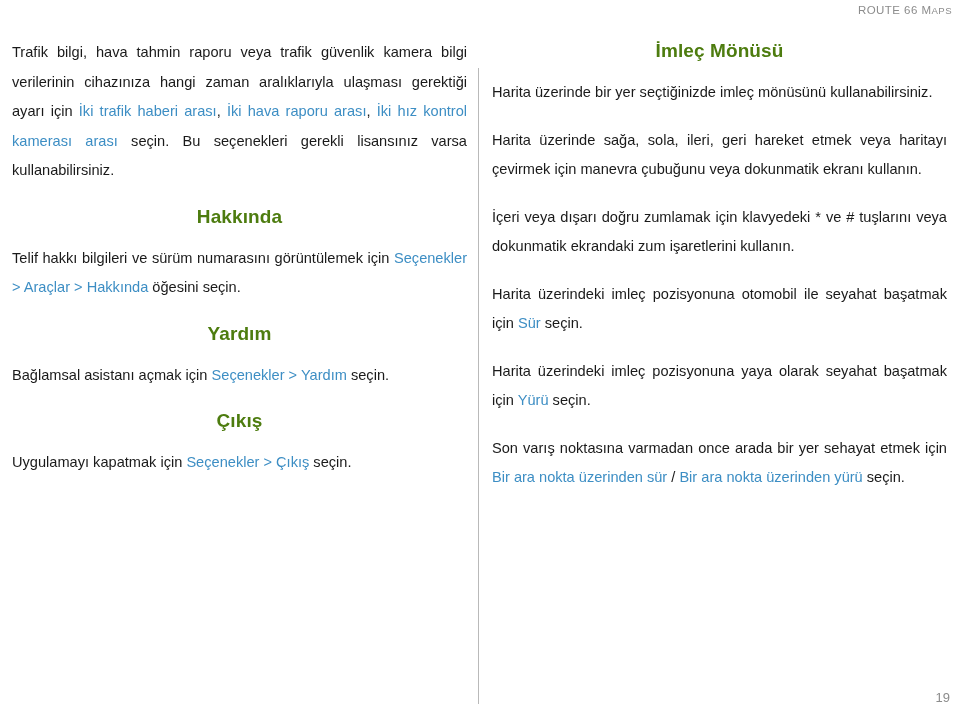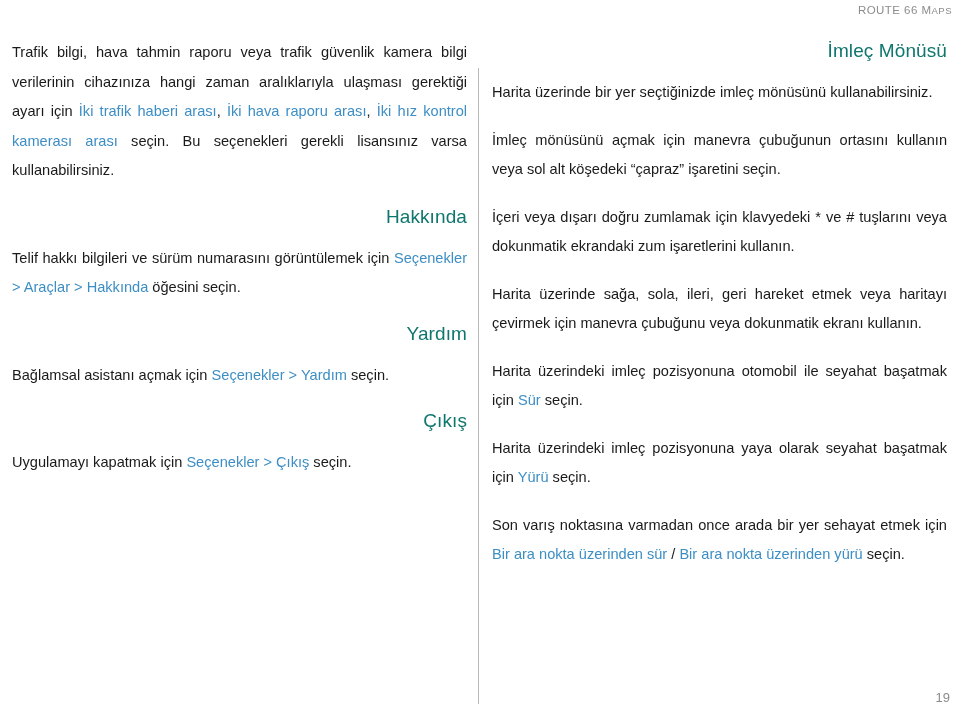--- a/index.html
+++ b/index.html
@@ -70,24 +70,24 @@
     font-size: 14.6px;
     line-height: 29.5px;
     text-align: justify;
     text-justify: inter-word;
     color: #1a1a1a;
   }
 
   h2.heading {
     margin: 12px 0 14px 0;
     font-size: 19px;
-    font-weight: normal;
+    font-weight: bold;
     line-height: 26px;
-    text-align: right;
-    color: #0f766e;
+    text-align: center;
+    color: #4d7c0f;
     letter-spacing: 0.1px;
   }
   h2.heading.first { margin-top: 0; }
 
   .lnk {
     color: #3d8ec4;
   }
 
   
   .page-number {
@@ -128,25 +128,24 @@
     <p class="para"><span>Uygulamayı kapatmak için </span><span class="lnk">Seçenekler &gt; Çıkış</span><span> seçin.</span></p>
 
   </div>
 
   <div class="col col-right">
 
     <h2 class="heading first">İmleç Mönüsü</h2>
 
     <p class="para">Harita üzerinde bir yer seçtiğinizde imleç mönüsünü kullanabilirsiniz.</p>
 
-    <p class="para">İmleç mönüsünü açmak için manevra çubuğunun ortasını kullanın veya sol alt köşedeki “çapraz” işaretini seçin.</p>
+
+    <p class="para">Harita üzerinde sağa, sola, ileri, geri hareket etmek veya haritayı çevirmek için manevra çubuğunu veya dokunmatik ekranı kullanın.</p>
 
     <p class="para">İçeri veya dışarı doğru zumlamak için klavyedeki * ve # tuşlarını veya dokunmatik ekrandaki zum işaretlerini kullanın.</p>
-
-    <p class="para">Harita üzerinde sağa, sola, ileri, geri hareket etmek veya haritayı çevirmek için manevra çubuğunu veya dokunmatik ekranı kullanın.</p>
 
     <p class="para"><span>Harita üzerindeki imleç pozisyonuna otomobil ile seyahat başatmak için </span><span class="lnk">Sür</span><span> seçin.</span></p>
 
     <p class="para"><span>Harita üzerindeki imleç pozisyonuna yaya olarak seyahat başatmak için </span><span class="lnk">Yürü</span><span> seçin.</span></p>
 
     <p class="para"><span>Son varış noktasına varmadan once arada bir yer sehayat etmek için </span><span class="lnk">Bir ara nokta üzerinden sür</span><span> / </span><span class="lnk">Bir ara nokta üzerinden yürü</span><span> seçin.</span></p>
 
   </div>
 </div>
 

